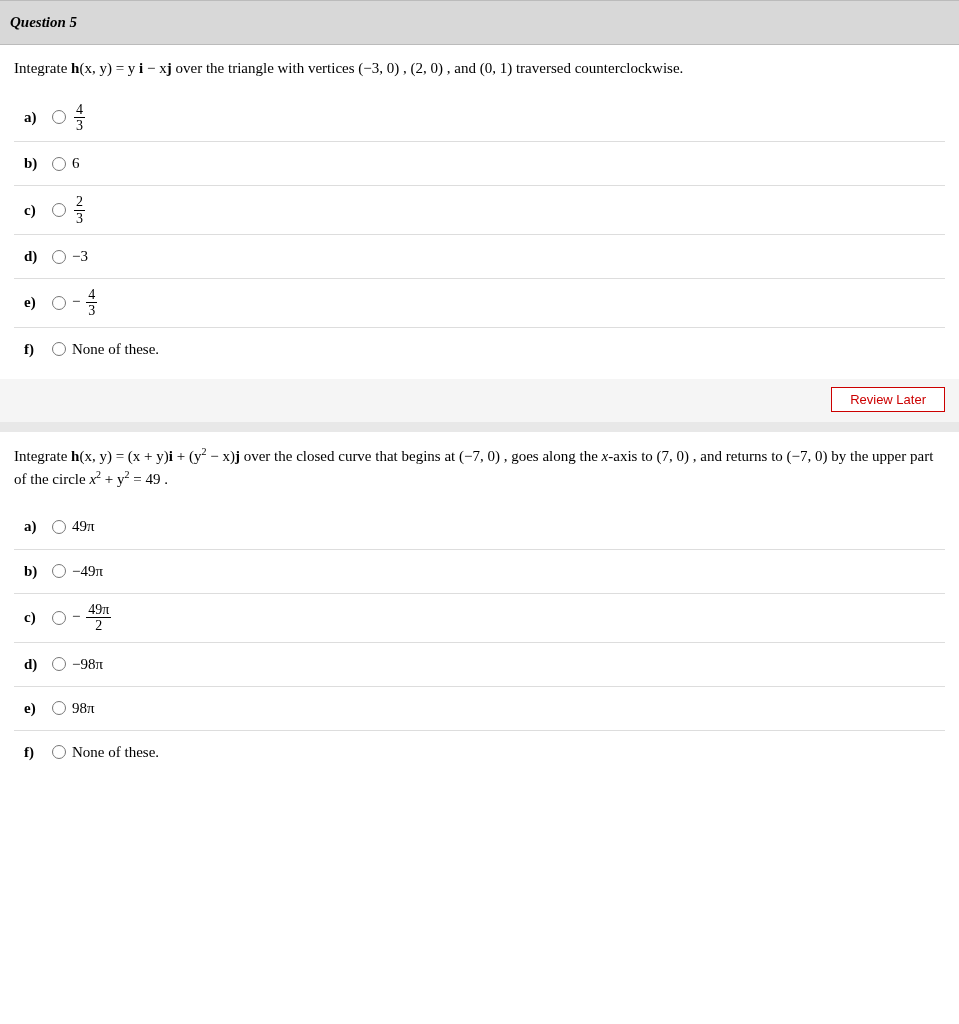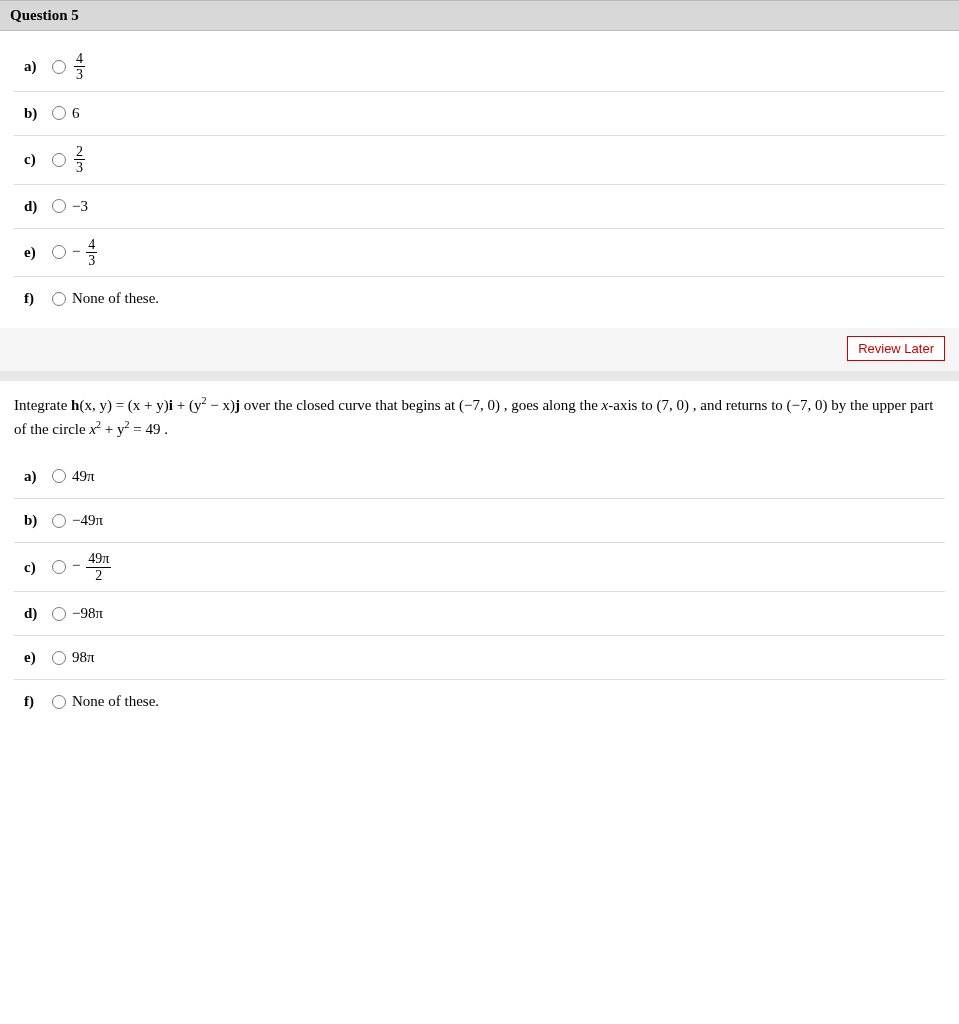--- a/index.html
+++ b/index.html
@@ -4,25 +4,26 @@
   <style>
     * { box-sizing: border-box; margin: 0; padding: 0; }
     body {
       font-family: Georgia, 'Times New Roman', serif;
       font-size: 15px;
       background: #ffffff;
       color: #000;
     }
     .question-header {
       background: #d8d8d8;
-      padding: 6px 10px;
+      padding: 13px 10px;
       font-weight: bold;
       font-size: 15px;
       border-top: 1px solid #bbb;
       border-bottom: 1px solid #bbb;
+      font-style: italic;
     }
     .question-body {
       background: #ffffff;
       padding: 12px 14px 8px 14px;
     }
     .question-text {
       font-size: 15px;
       line-height: 1.5;
       margin-bottom: 14px;
     }
@@ -75,21 +76,21 @@
     .review-later-row {
       display: flex;
       justify-content: flex-end;
       padding: 8px 14px 10px 14px;
       background: #f5f5f5;
     }
     .review-later-btn {
       background: #fff;
       border: 1px solid #c00;
       color: #c00;
-      padding: 4px 10px;
+      padding: 4px 18px;
       font-size: 13px;
       cursor: pointer;
       font-family: Arial, sans-serif;
     }
     .bold-math {
       font-weight: bold;
       font-style: normal;
     }
     sup {
       font-size: 10px;
@@ -101,20 +102,25 @@
     }
   </style>
 </head>
 <body>
 
 <div>
   <div class="question-header">
     <span>Question 5</span>
   </div>
   <div class="question-body">
+    <div class="question-text">
+      <span>Integrate </span>
+      <span class="bold-math">h</span><span>(x, y) = y</span><span class="bold-math"> <b>i</b></span><span> − x</span><span class="bold-math"><b>j</b></span>
+      <span>   over the triangle with vertices (−3, 0) , (2, 0) , and (0, 1)  traversed counterclockwise.</span>
+    </div>
     <ul class="options-list">
 
       <li class="option-item">
         <span class="option-label">a)</span>
         <input type="radio" name="q5" class="option-radio" style="">
         <span class="option-value">
           <span class="fraction">
             <span class="num">4</span>
             <span class="den">3</span>
           </span>

